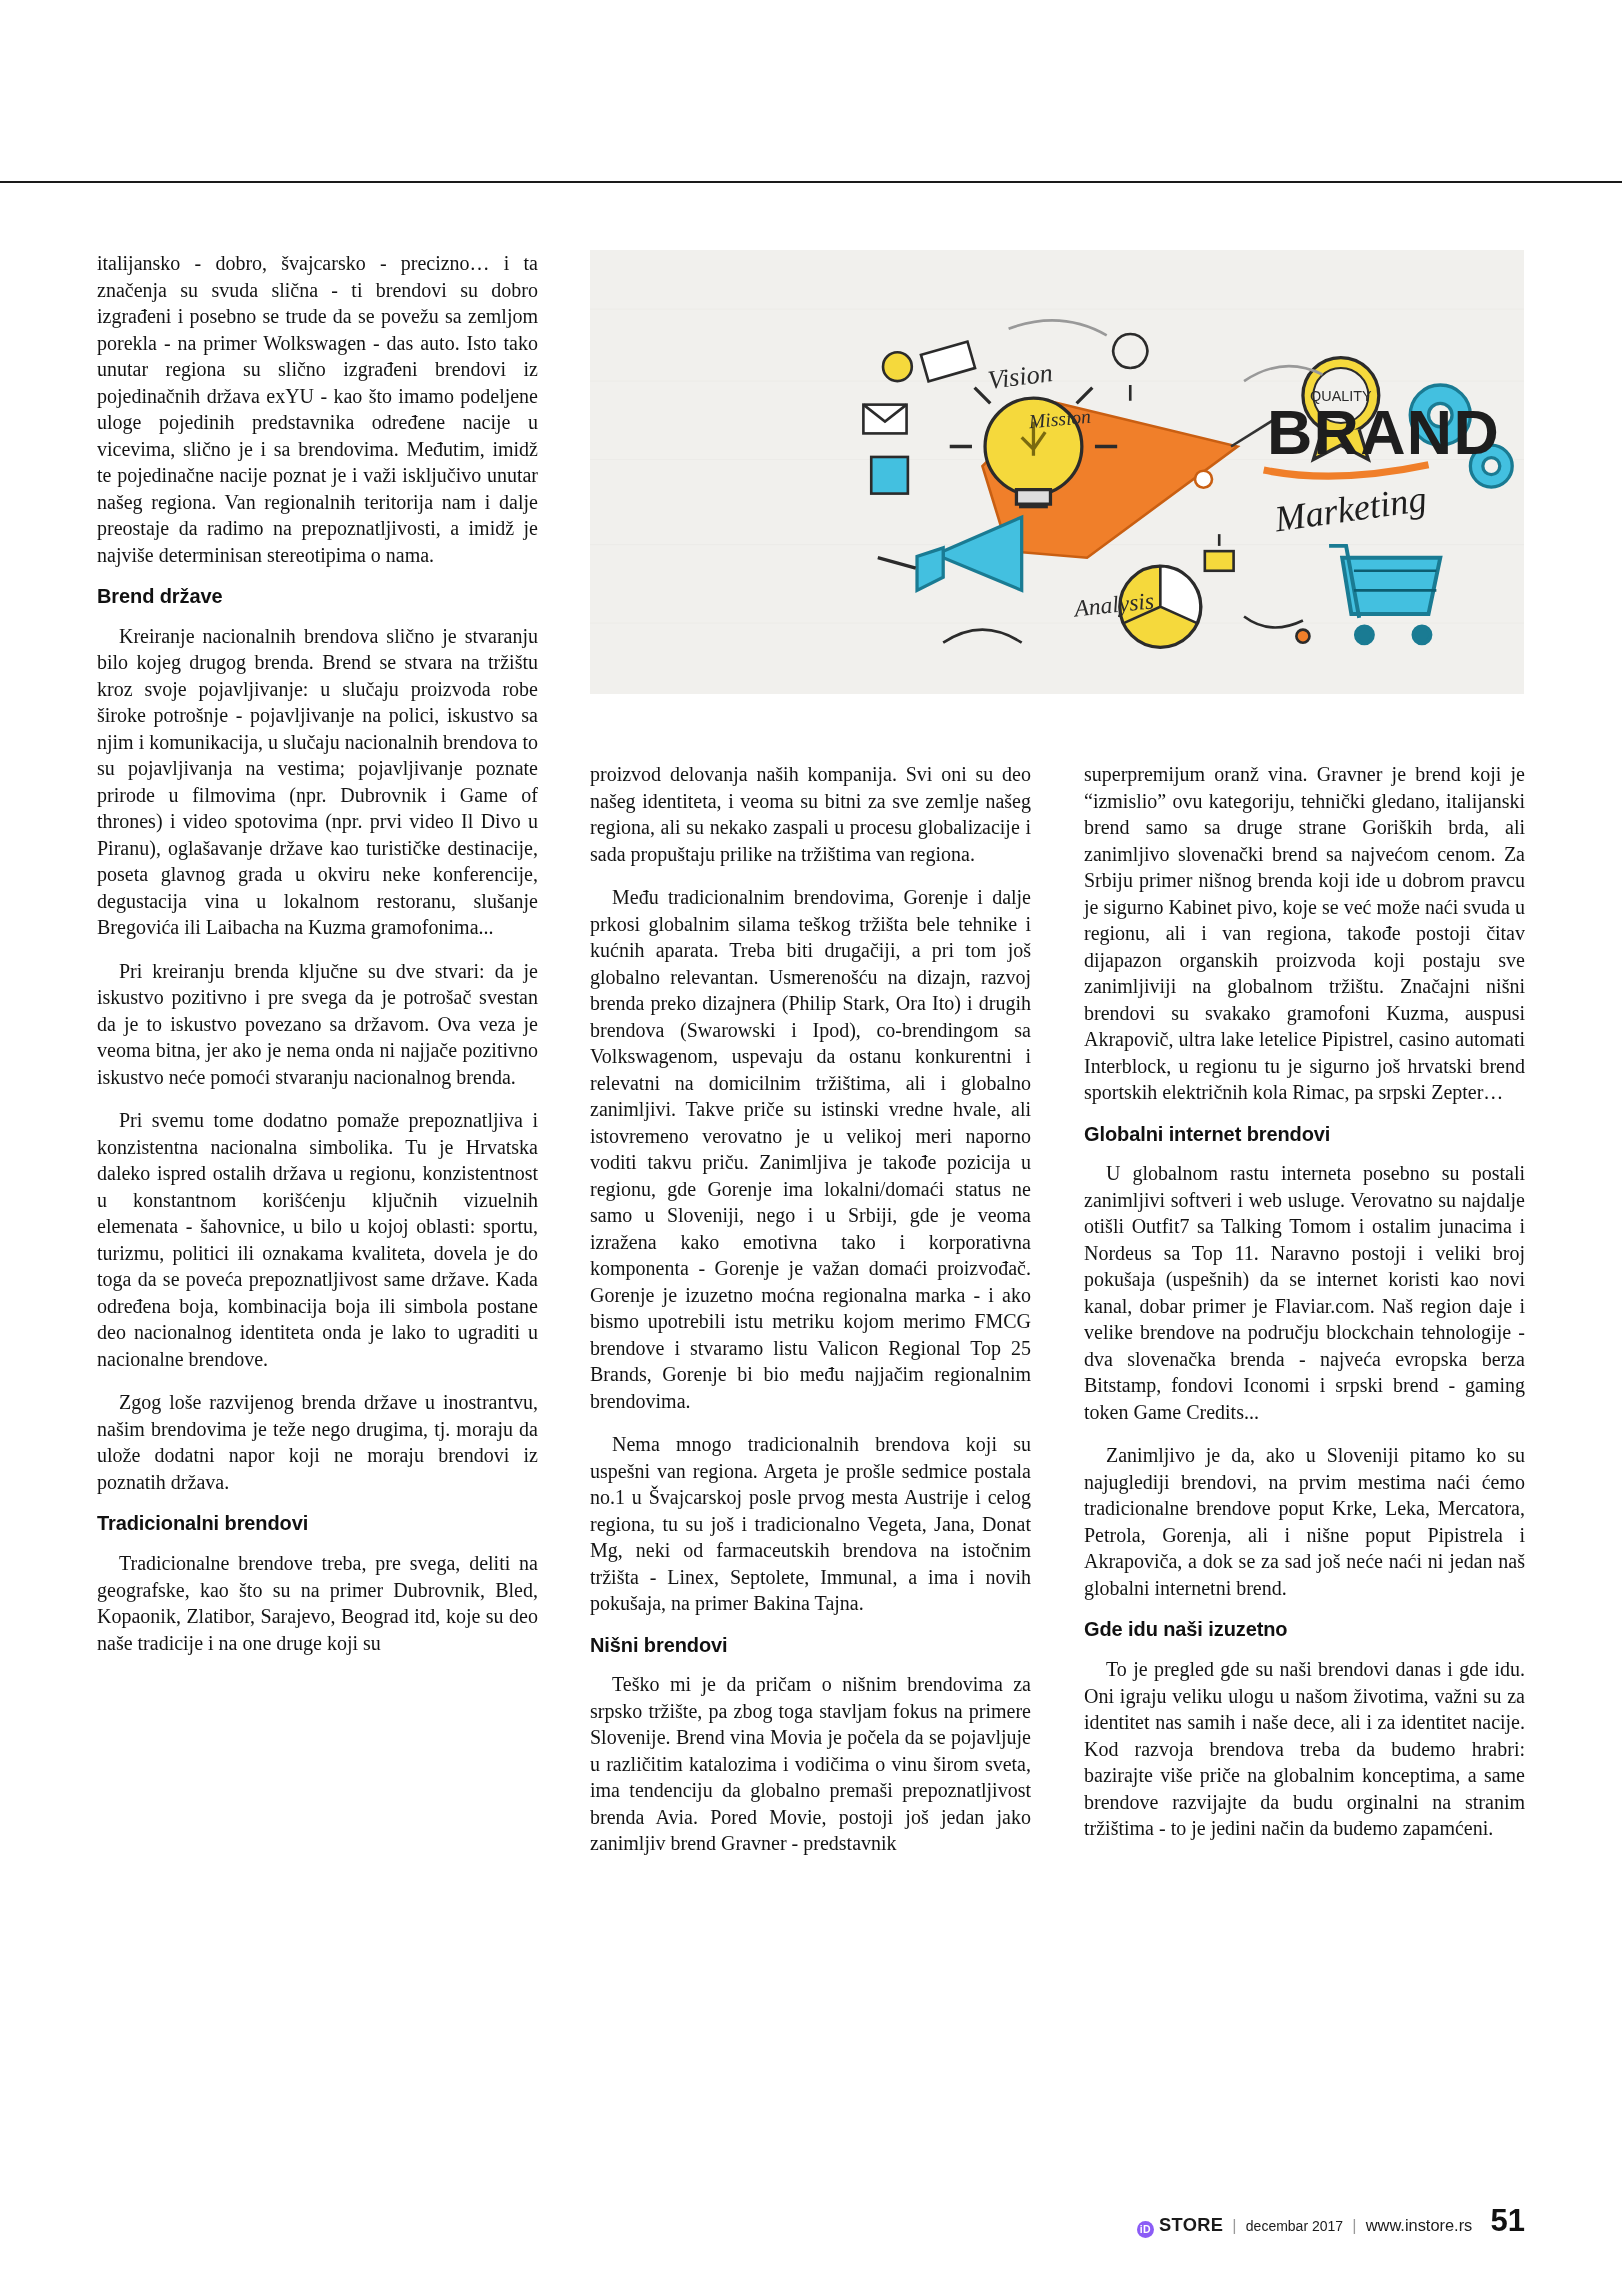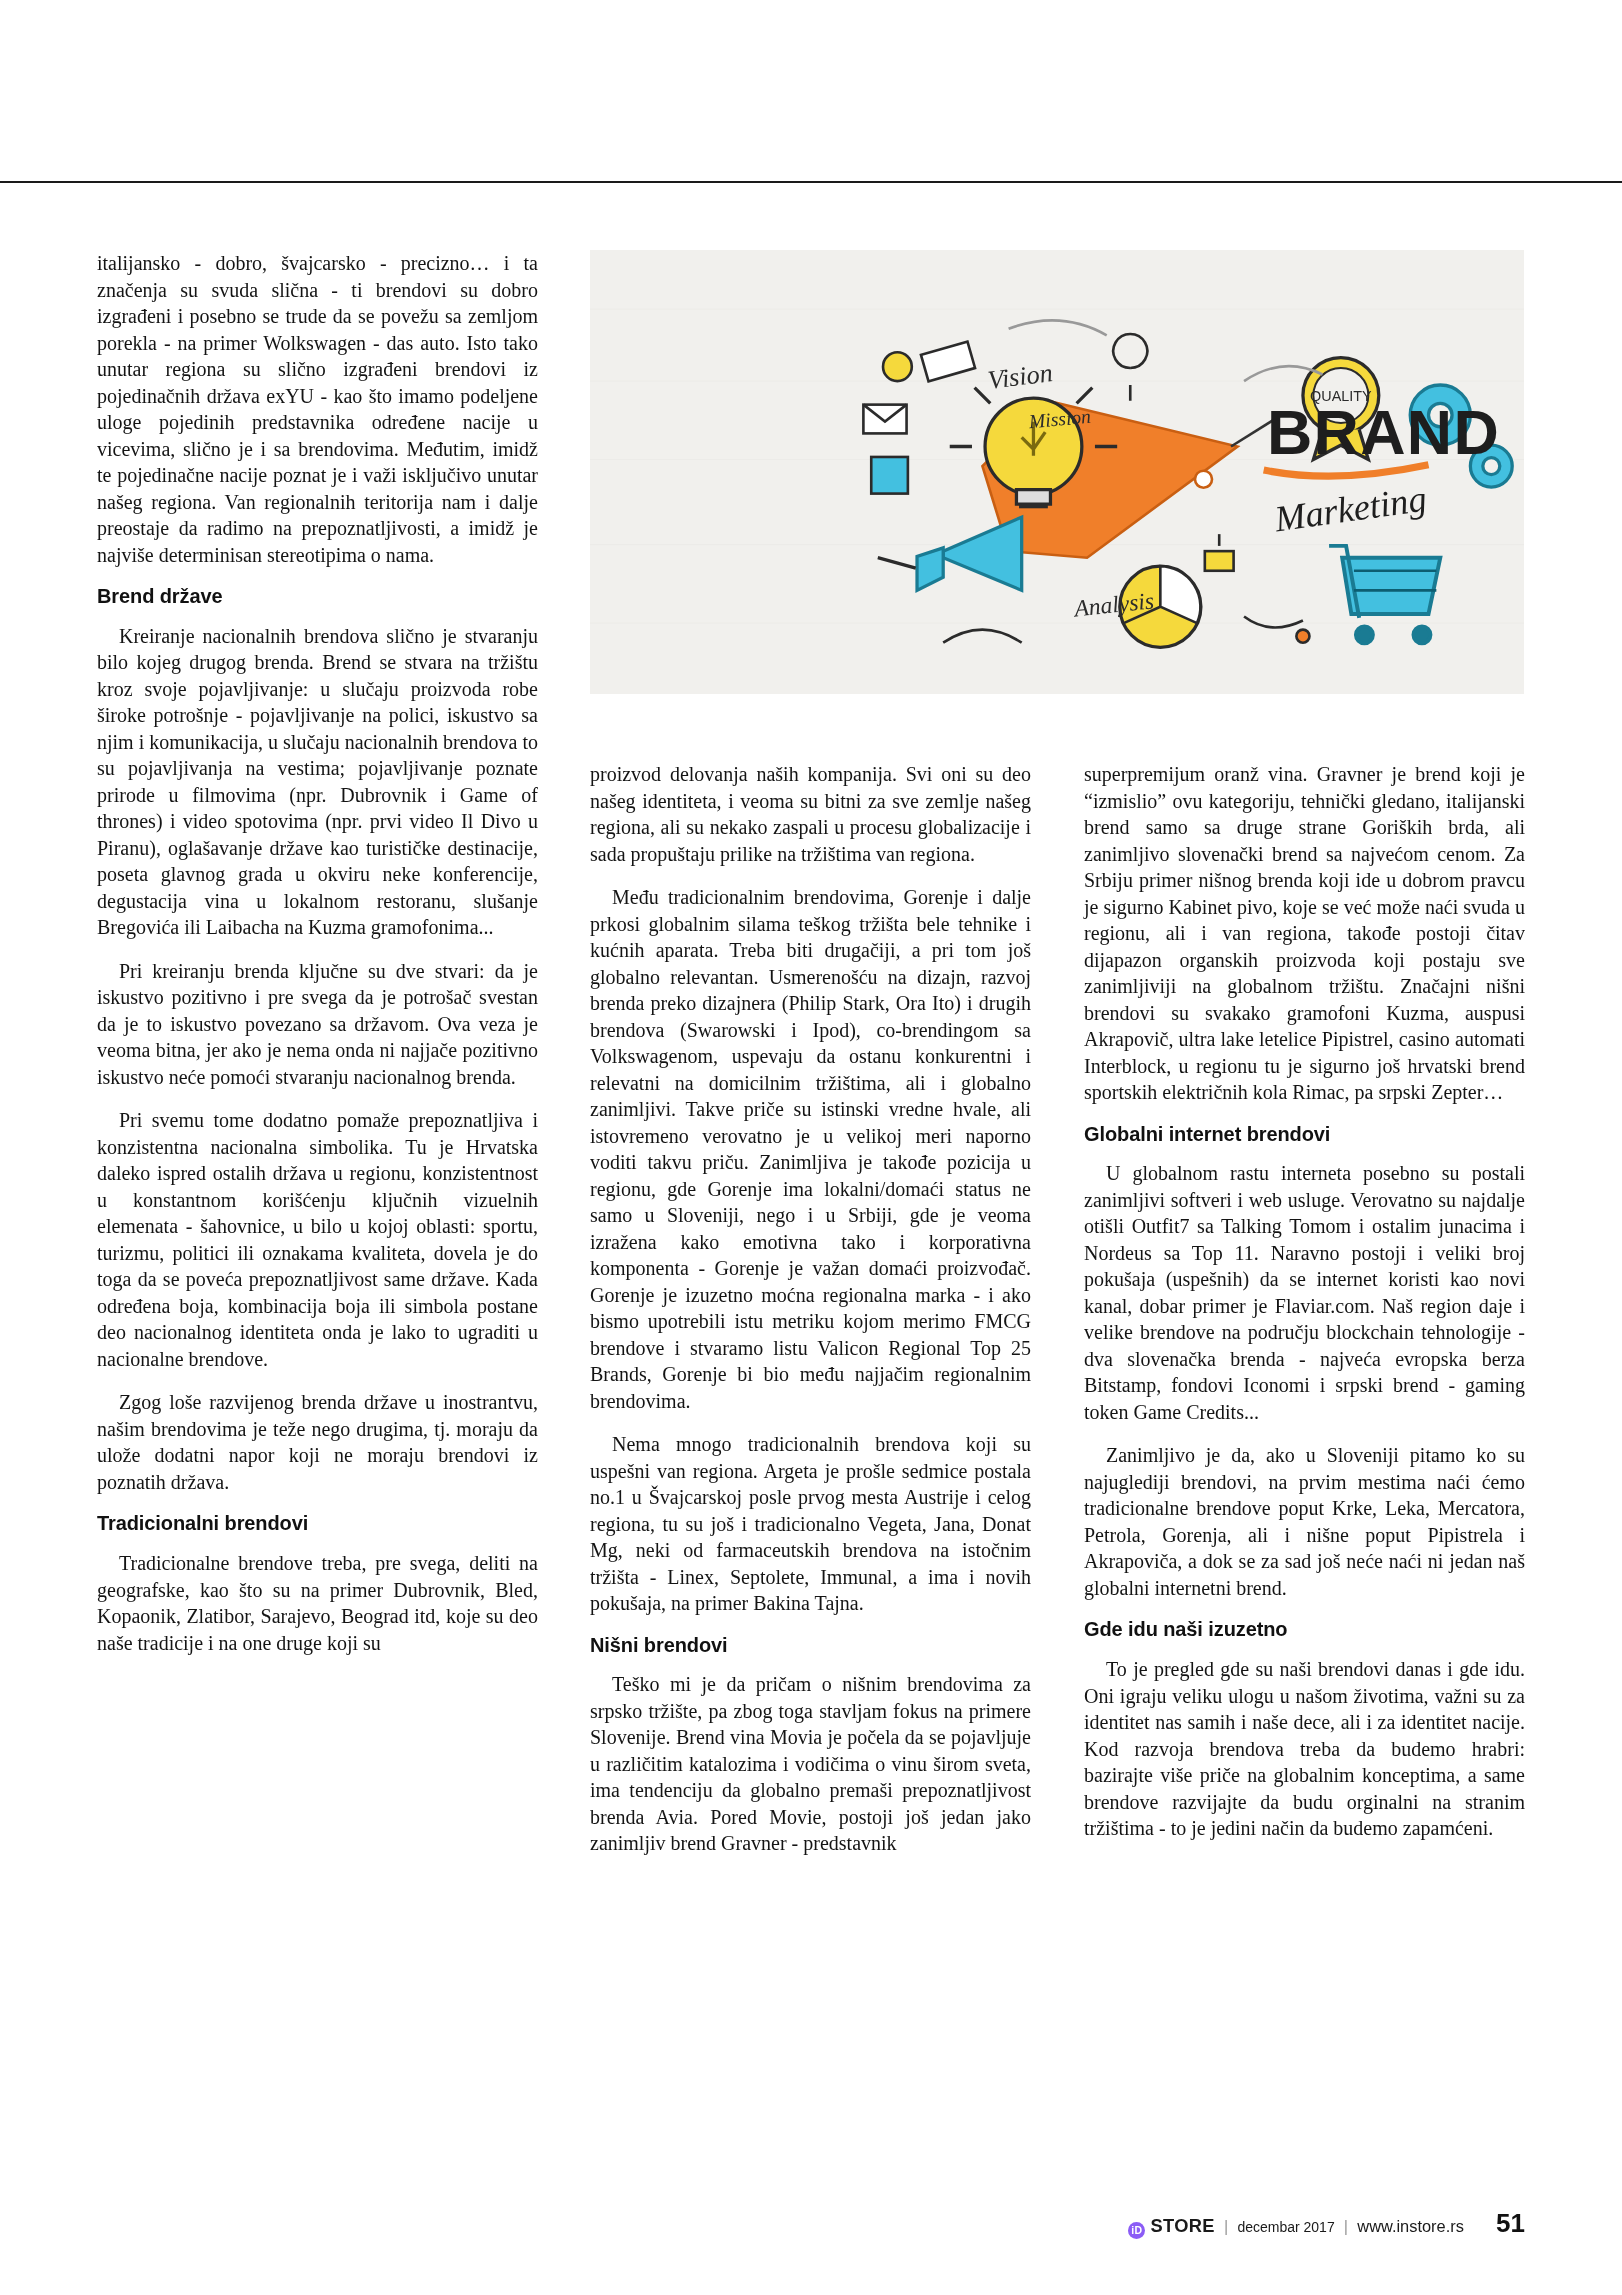--- a/index.html
+++ b/index.html
@@ -120,23 +120,23 @@
     margin-right: 5.2px;
     vertical-align: -2px;
   }
   .sep {
     color: #9a9a9a;
     font-size: 16.4px;
   }
   .pagenum {
     font-family: "Liberation Sans", sans-serif;
     font-weight: bold;
-    font-size: 26px;
+    font-size: 31px;
     color: #111;
-    margin-left: 23px;
+    margin-left: 9px;
   }
   .footer-date { font-size: 14px; }
   .footer-url { font-size: 16.4px; text-align: center; }
 </style>
 </head>
 <body>
 
 <div class="page">
 
   <div class="top-rule"></div>

